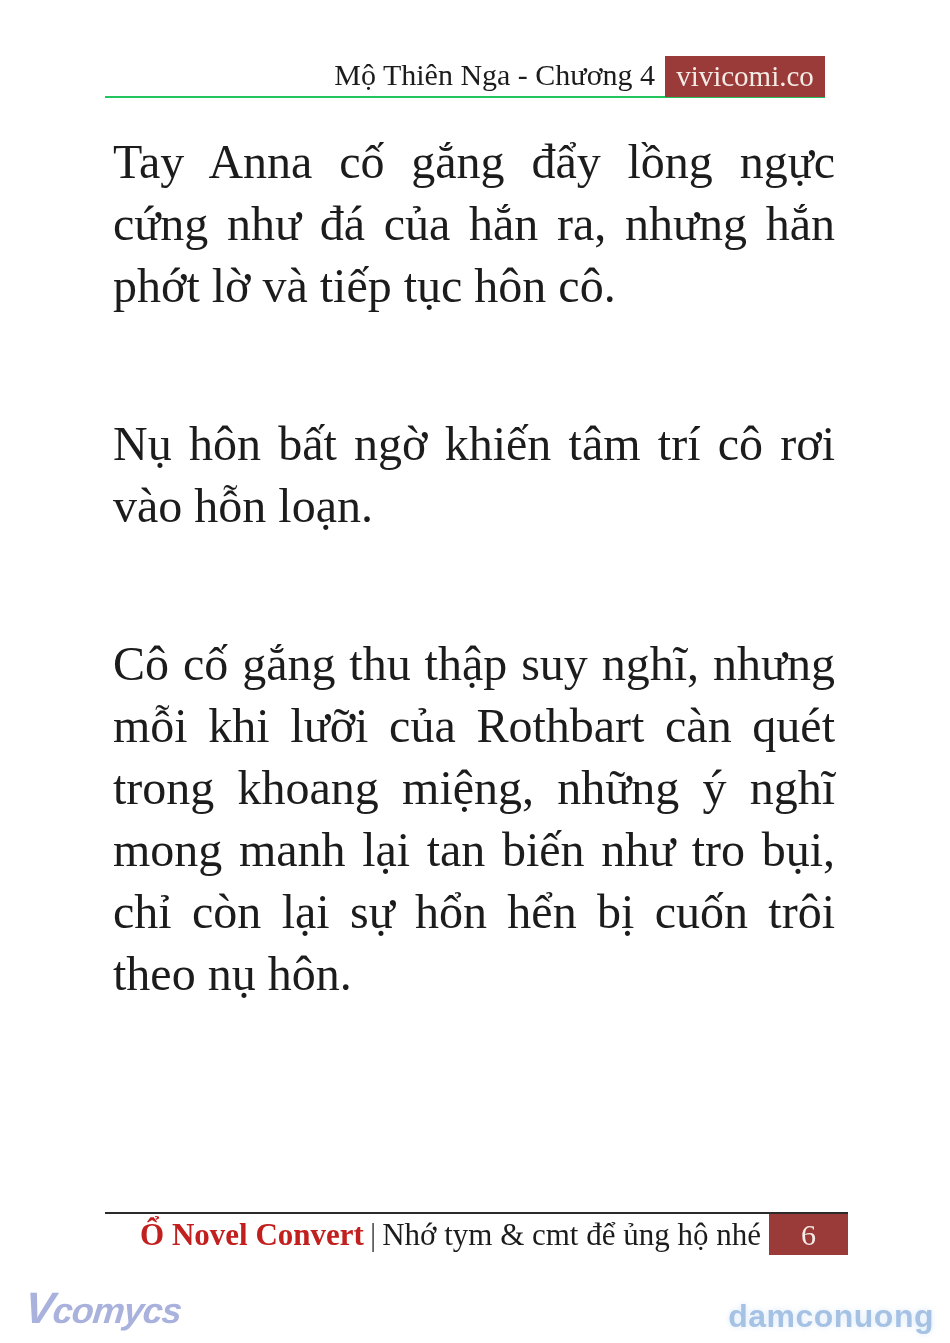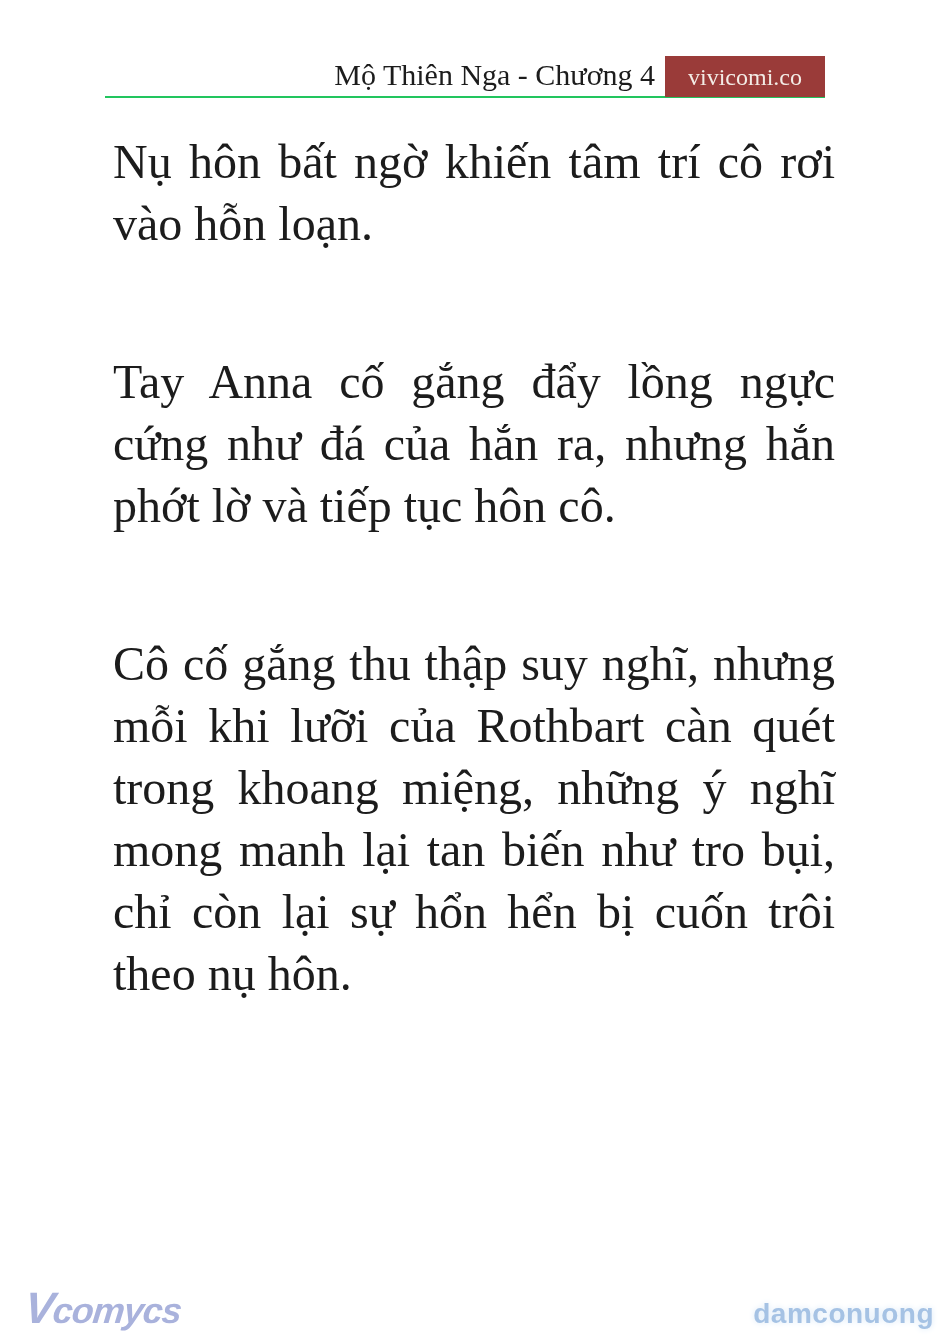--- a/index.html
+++ b/index.html
@@ -31,21 +31,21 @@
     white-space: nowrap;
     margin-right: 10px;
     line-height: 1;
     padding-bottom: 4px;
   }
   .site-badge {
     width: 160px;
     height: 41px;
     background: #9a3b39;
     color: #f3ece6;
-    font-size: 24px;
+    font-size: 29px;
     display: flex;
     align-items: center;
     justify-content: center;
     line-height: 1;
   }
 
   
   .body-text {
     position: absolute;
     left: 113px;
@@ -108,40 +108,46 @@
     transform: skewX(-6deg);
     opacity: 0.9;
   }
   .wm-left .wm-cap { font-size: 44px; }
   .wm-right {
     position: absolute;
     right: 16px;
     top: 1298px;
     font-family: "Liberation Sans", sans-serif;
     font-weight: bold;
-    font-size: 28px;
+    font-size: 32px;
     color: #a5c2e4;
     text-shadow: 0 0 6px #d9e8f7, 0 0 2px #ffffff;
     letter-spacing: 0.5px;
   }
 </style>
 </head>
 <body>
 
 <div class="page">
 
   <div class="header">
     <span class="header-title">Mộ Thiên Nga - Chương 4</span>
     <span class="site-badge">vivicomi.co</span>
   </div>
 
   <div class="body-text">
+    <p>Tay Anna cố gắng đẩy lồng ngực cứng như đá của hắn ra, nhưng hắn phớt lờ và tiếp tục hôn cô.</p>
     <p>Nụ hôn bất ngờ khiến tâm trí cô rơi vào hỗn loạn.</p>
-    <p>Tay Anna cố gắng đẩy lồng ngực cứng như đá của hắn ra, nhưng hắn phớt lờ và tiếp tục hôn cô.</p>
     <p>Cô cố gắng thu thập suy nghĩ, nhưng mỗi khi lưỡi của Rothbart càn quét trong khoang miệng, những ý nghĩ mong manh lại tan biến như tro bụi, chỉ còn lại sự hổn hển bị cuốn trôi theo nụ hôn.</p>
   </div>
 
+  <div class="footer">
+    <span class="footer-text">
+      <span class="footer-brand">Ổ Novel Convert</span><span class="footer-sep">|</span><span>Nhớ tym &amp; cmt để ủng hộ nhé</span>
+    </span>
+    <span class="page-number-badge">6</span>
+  </div>
 
   <div class="wm-left"><span class="wm-cap">V</span><span>comycs</span></div>
 
   <div class="wm-right">damconuong</div>
 
 </div>
 
 </body></html>

